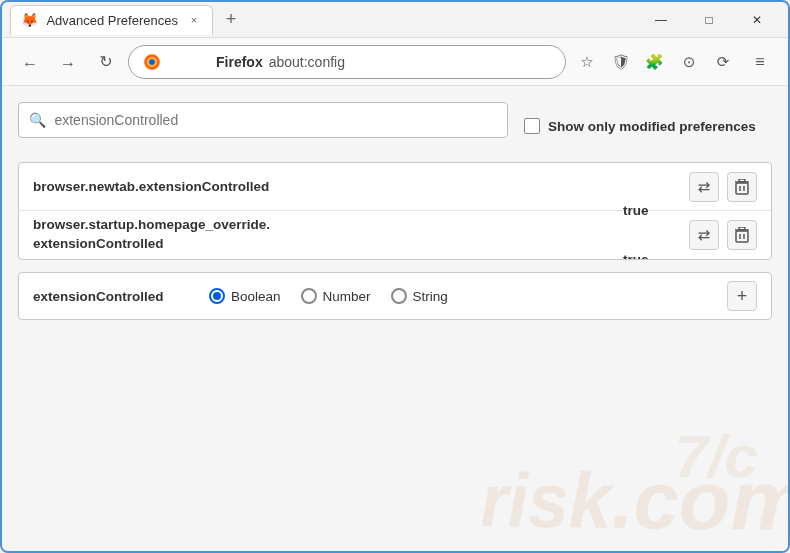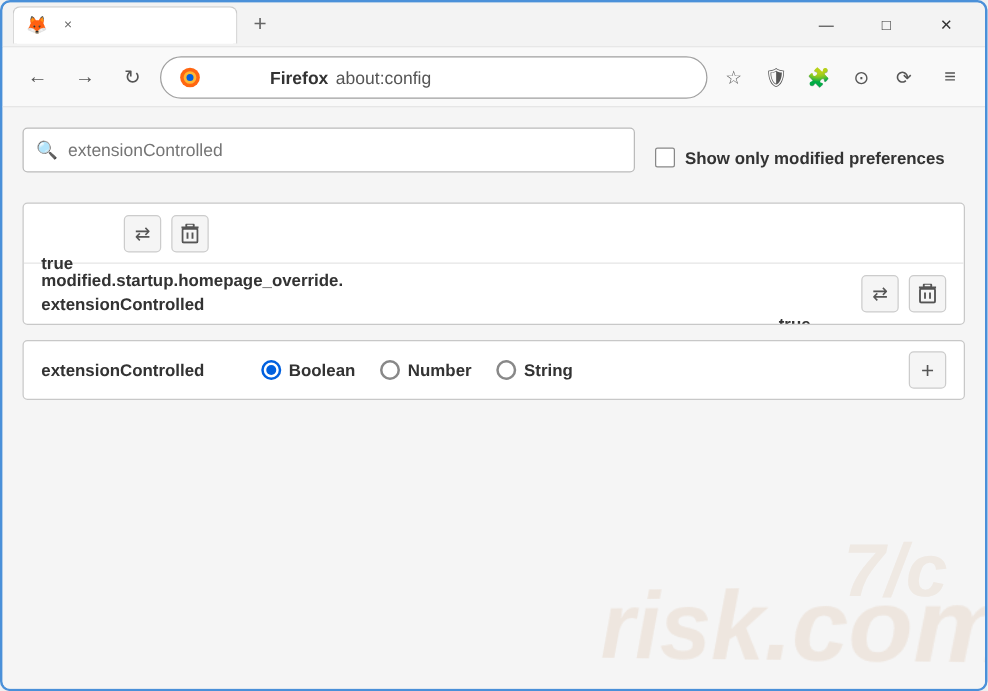--- a/index.html
+++ b/index.html
@@ -315,21 +315,20 @@
       font-size: 13.5px;
       font-weight: 700;
       color: #333;
       min-width: 160px;
     }
     .radio-group {
       display: flex;
       align-items: center;
       gap: 20px;
       flex: 1;
-      font-weight: bold;
     }
     .radio-item {
       display: flex;
       align-items: center;
       gap: 6px;
       font-size: 13.5px;
       color: #333;
       cursor: pointer;
     }
     .radio-outer {
@@ -376,20 +375,21 @@
       line-height: 1.4;
     }
   </style>
 </head>
 <body>
 
 <div class="title-bar">
   <div class="tab">
 
     <span style="font-size:14px;">🦊</span>
+    <span>Advanced Preferences</span>
     <span class="tab-close">×</span>
   </div>
   <div class="tab-new">+</div>
   <div class="title-bar-spacer"></div>
   <div class="window-controls">
     <div class="win-btn">—</div>
     <div class="win-btn">□</div>
     <div class="win-btn close">✕</div>
   </div>
 </div>
@@ -436,38 +436,39 @@
     </div>
     <div class="show-modified">
       <div class="checkbox-custom"></div>
       <span>Show only modified preferences</span>
     </div>
   </div>
 
   <div class="pref-table">
 
     <div class="pref-row">
+      <span class="pref-name">browser.newtab.extensionControlled</span>
       <span class="pref-value">true</span>
       <div class="pref-actions">
         <div class="pref-action-btn" title="Reset">⇄</div>
         <div class="pref-action-btn" title="Delete">
           <svg width="14" height="16" viewBox="0 0 14 16">
             <rect x="1" y="4" width="12" height="11" rx="1" fill="none" stroke="#555" stroke-width="1.5"></rect>
             <line x1="5" y1="7" x2="5" y2="12" stroke="#555" stroke-width="1.5"></line>
             <line x1="9" y1="7" x2="9" y2="12" stroke="#555" stroke-width="1.5"></line>
             <line x1="0" y1="3" x2="14" y2="3" stroke="#555" stroke-width="1.5"></line>
             <rect x="4" y="0" width="6" height="3" rx="1" fill="none" stroke="#555" stroke-width="1.5"></rect>
           </svg>
         </div>
       </div>
     </div>
 
     <div class="pref-row">
       <div class="pref-name-multiline">
-        <span>modified.startup.homepage_override.</span><br>
+        <span>browser.startup.homepage_override.</span><br>
         <span>extensionControlled</span>
       </div>
       <span class="pref-value">true</span>
       <div class="pref-actions">
         <div class="pref-action-btn" title="Reset">⇄</div>
         <div class="pref-action-btn" title="Delete">
           <svg width="14" height="16" viewBox="0 0 14 16">
             <rect x="1" y="4" width="12" height="11" rx="1" fill="none" stroke="#555" stroke-width="1.5"></rect>
             <line x1="5" y1="7" x2="5" y2="12" stroke="#555" stroke-width="1.5"></line>
             <line x1="9" y1="7" x2="9" y2="12" stroke="#555" stroke-width="1.5"></line>

